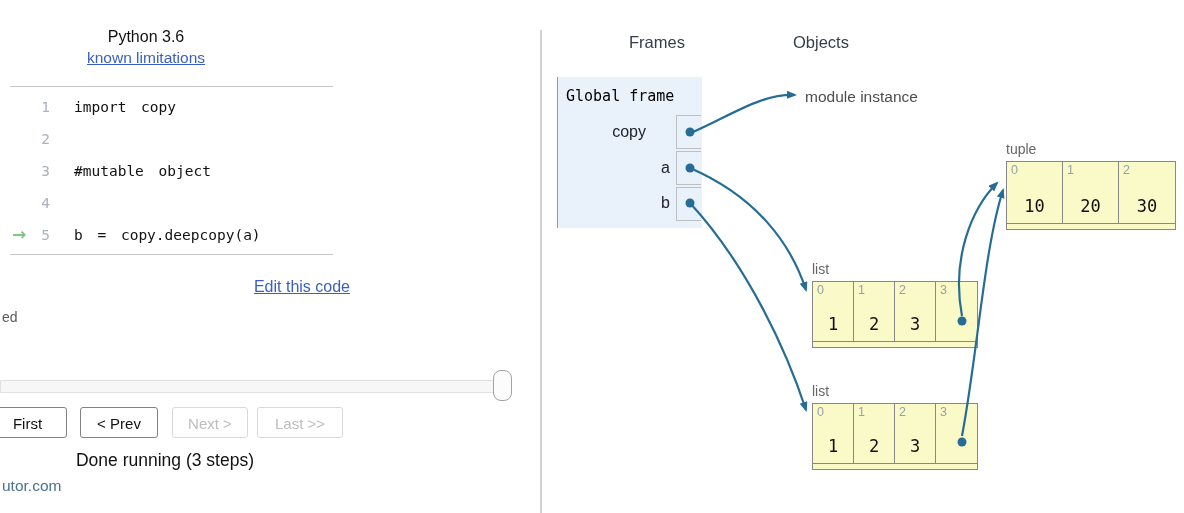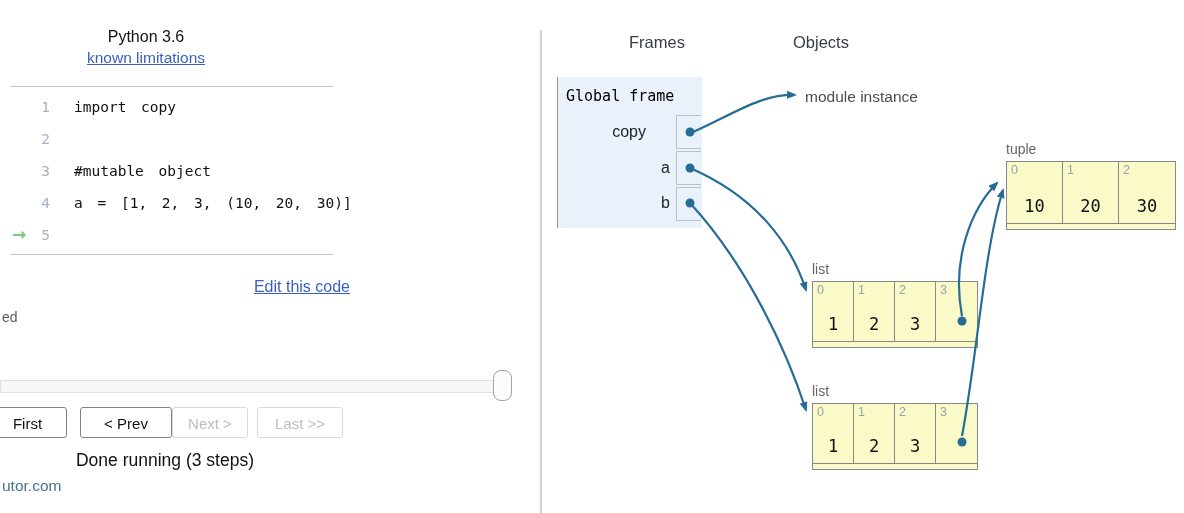--- a/index.html
+++ b/index.html
@@ -30,21 +30,21 @@
                 border:1px solid #e0e0e0;border-radius:0 7px 7px 0;box-sizing:border-box;}
   .slider-thumb{left:493px;top:370px;width:19px;height:31px;background:#fcfcfc;
                 border:1px solid #a3a3a3;border-radius:8px;box-sizing:border-box;cursor:pointer;}
 
   
   .nav-btn{position:absolute;top:407px;height:31px;background:#fff;border:1px solid #828282;
            border-radius:3px;font-size:15px;color:#111;text-align:center;line-height:29px;
            box-sizing:border-box;cursor:pointer;font-family:"Liberation Sans",sans-serif;}
   .nav-btn.disabled{border-color:#d9d9d9;color:#bdbdbd;cursor:default;}
   .btn-first{left:-12px;width:79px;}
-  .btn-prev{left:80px;width:92px;}
+  .btn-prev{left:80px;width:78px;}
   .btn-next{left:172px;width:76px;}
   .btn-last{left:257px;width:86px;}
 
   .status{left:0px;top:450px;width:330px;text-align:center;font-size:17.5px;color:#111;}
   .footer-link{left:2px;top:477px;font-size:15.5px;color:#4a7191;cursor:pointer;}
 
   
   .divider{left:540px;top:30px;width:2px;height:483px;background:#d2d2d2;}
 
   
@@ -93,25 +93,25 @@
     <div class="code-line" style="top:44px">
       <span class="lnum">2</span>
       <span class="ctext"></span>
     </div>
     <div class="code-line" style="top:76px">
       <span class="lnum">3</span>
       <span class="ctext">#mutable object</span>
     </div>
     <div class="code-line" style="top:108px">
       <span class="lnum">4</span>
-      <span class="ctext">a = [1, 2, 3, (10, 20, 30)]</span>
     </div>
     <div class="code-line" style="top:140px">
       <span class="exec-arrow">→</span>
       <span class="lnum">5</span>
+      <span class="ctext">b = copy.deepcopy(a)</span>
     </div>
   </div>
 
   <div class="abs edit-link">
     <a class="blue">Edit this code</a>
   </div>
 
   <div class="abs cropped">ed</div>
 
   <div class="abs slider-track"></div>

